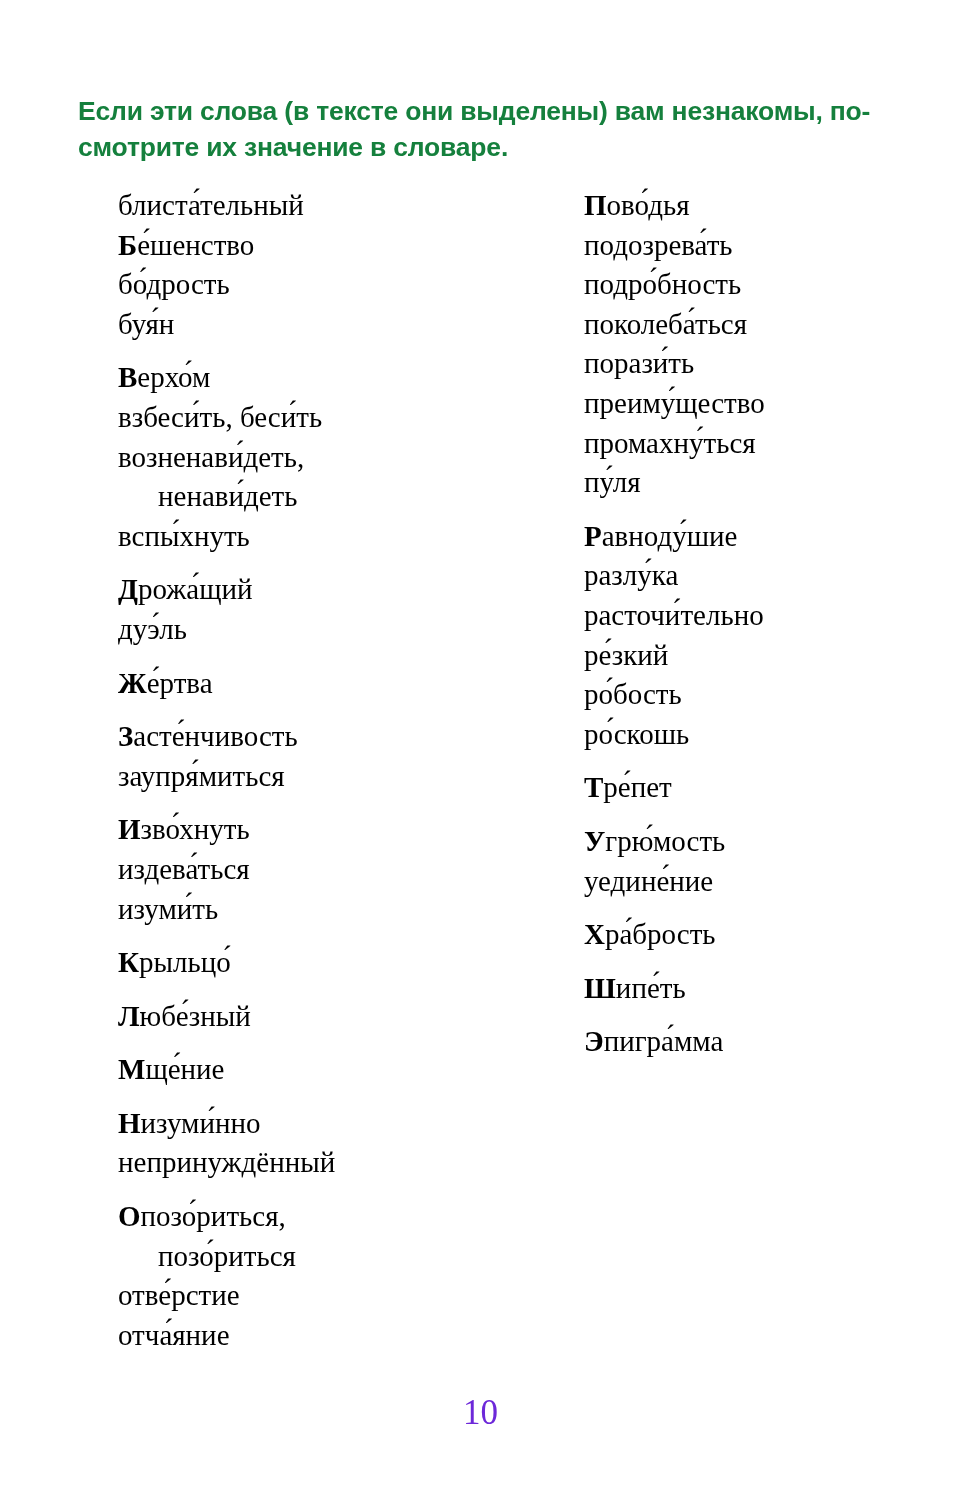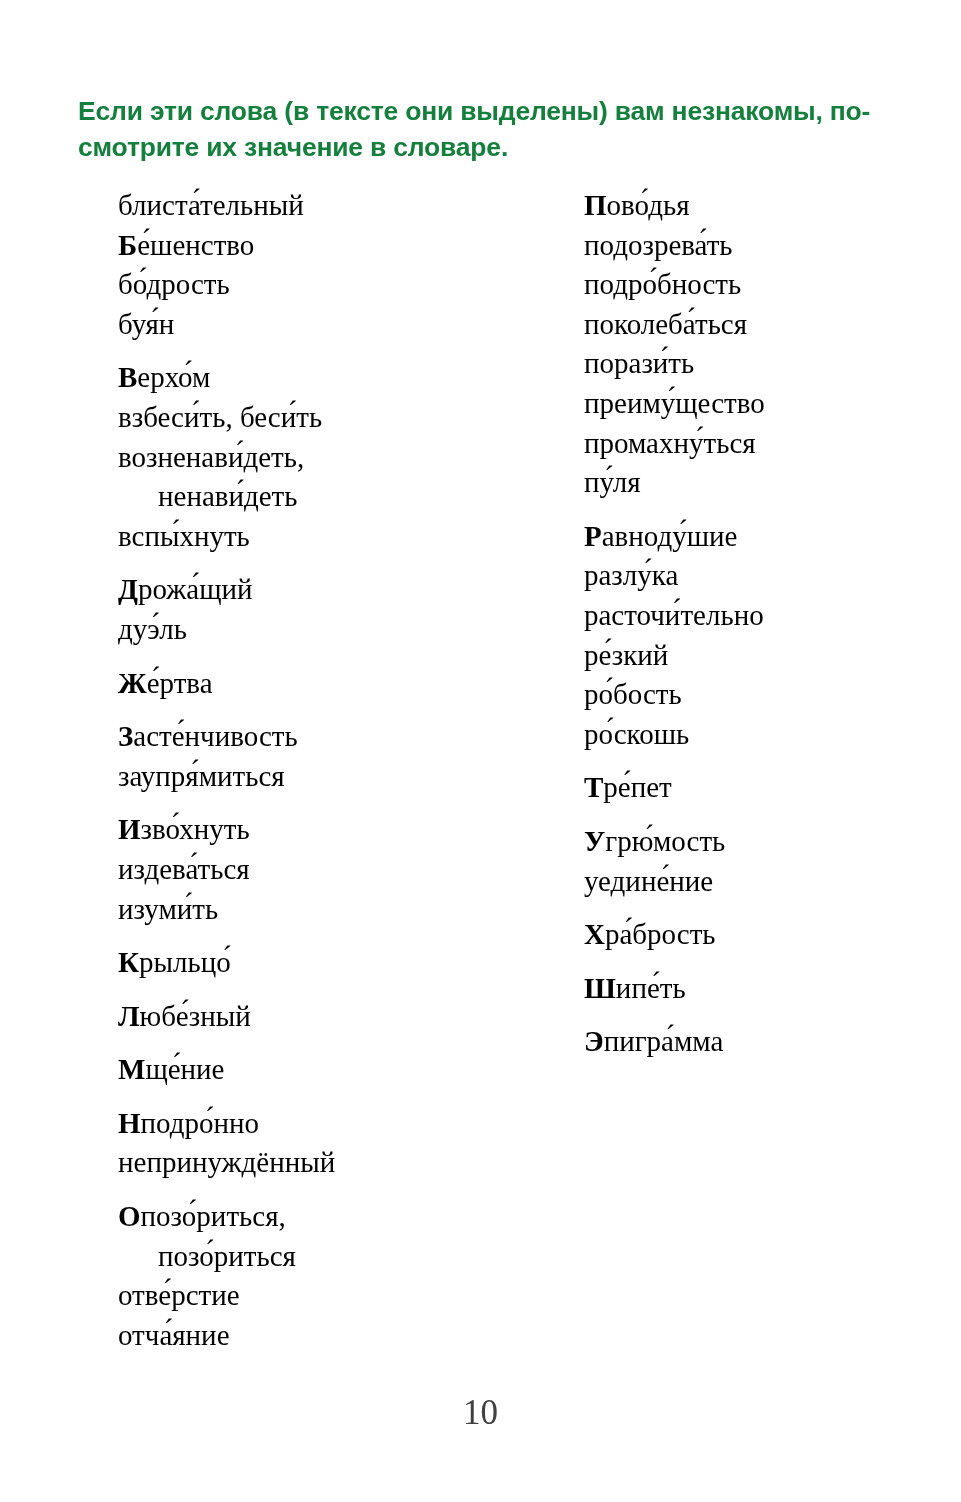--- a/index.html
+++ b/index.html
@@ -64,21 +64,21 @@
   }
   
   .folio {
     position: absolute;
     left: 0;
     right: 0;
     top: 1392px;
     text-align: center;
     font-size: 35px;
     line-height: 42px;
-    color: #404040;
+    color: #6d28d9;
   }
 </style>
 </head>
 <body>
 
 <div class="page">
 
   <p class="instruction">Если эти слова (в тексте они выделены) вам незнакомы, по-смотрите их значение в словаре.</p>
 
   <div class="columns">
@@ -115,21 +115,21 @@
         <div class="group">
           <div class="entry"><span class="initial">К</span><span class="rest">рыльцо́</span></div>
         </div>
         <div class="group">
           <div class="entry"><span class="initial">Л</span><span class="rest">юбе́зный</span></div>
         </div>
         <div class="group">
           <div class="entry"><span class="initial">М</span><span class="rest">ще́ние</span></div>
         </div>
         <div class="group">
-          <div class="entry"><span class="initial">Н</span><span class="rest">подро́нно</span></div>
+          <div class="entry"><span class="initial">Н</span><span class="rest">изуми́нно</span></div>
           <div class="entry"><span class="rest">непринуждённый</span></div>
         </div>
         <div class="group">
           <div class="entry"><span class="initial">О</span><span class="rest">позо́риться,</span></div>
           <div class="entry indent"><span class="rest">позо́риться</span></div>
           <div class="entry"><span class="rest">отве́рстие</span></div>
           <div class="entry"><span class="rest">отча́яние</span></div>
         </div>
       </div>
     <div class="col col-right">

